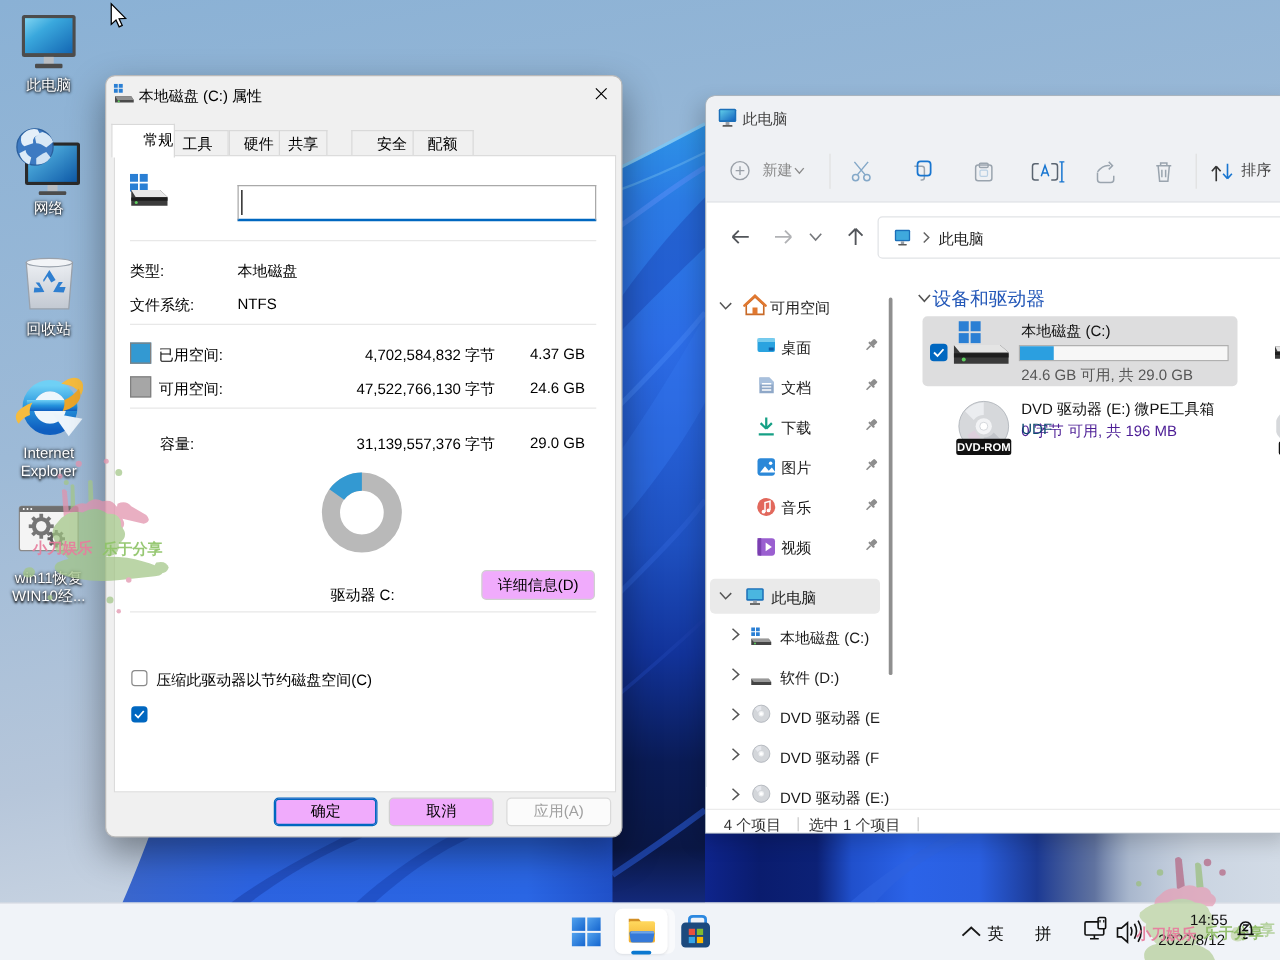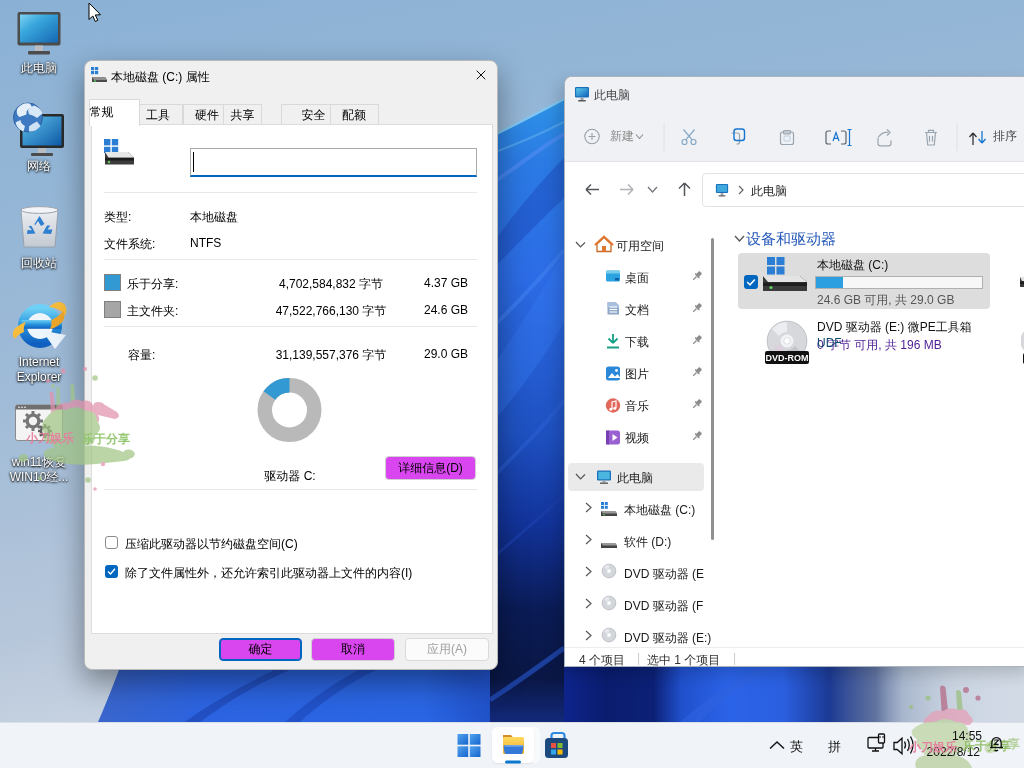--- a/index.html
+++ b/index.html
@@ -3,29 +3,29 @@
 <style>
 *{margin:0;padding:0;box-sizing:border-box}
 html,body{width:1024px;height:768px;overflow:hidden}
 body{font-family:"Liberation Sans",sans-serif;position:relative;background:#9abbd8}
 .abs{position:absolute}
 
 #dlg{position:absolute;left:84px;top:60px;width:414px;height:610px;background:#f0f0f0;border:1px solid #b9b9b9;border-radius:8px;box-shadow:0 12px 30px rgba(0,0,0,.4);z-index:30;font-size:12px;color:#000}
 #dlg .ttl{position:absolute;left:26px;top:8px;font-size:12px;color:#000}
 #dlg .x{position:absolute;right:10px;top:8px;width:12px;height:12px}
 .tab{position:absolute;top:43px;height:21px;background:#f0f0f0;border:1px solid #d9d9d9;border-bottom:none;text-align:center;line-height:21px;font-size:12px}
-.tabsel{position:absolute;top:38px;height:27px;background:#fff;border:1px solid #d9d9d9;border-bottom:none;text-align:left;line-height:25px;z-index:3;font-size:12px}
+.tabsel{position:absolute;top:38px;height:27px;background:#fff;border:1px solid #d9d9d9;border-bottom:none;text-align:right;line-height:25px;z-index:3;font-size:12px}
 #page{position:absolute;left:6px;top:63px;width:402px;height:510px;background:#fff;border:1px solid #dcdcdc;z-index:2}
 .hr{position:absolute;left:19px;width:373px;height:1px;background:#e8e8e8}
 .rowlab{position:absolute;left:19px}
 .rowval{position:absolute;left:105px}
-.bts{position:absolute;width:130px;text-align:center;white-space:nowrap}
+.bts{position:absolute;width:130px;text-align:right;white-space:nowrap}
 .gbs{position:absolute;width:72px;text-align:right;white-space:nowrap}
 
-.btn{position:absolute;height:23px;background:#d946ef;border:1px solid #d0d0d0;border-radius:4px;text-align:center;line-height:21px;font-size:12px}
+.btn{position:absolute;height:23px;background:#f0abfc;border:1px solid #d0d0d0;border-radius:4px;text-align:center;line-height:21px;font-size:12px}
 
 #exp{position:absolute;left:564px;top:76px;width:470px;height:591px;background:#fff;border:1px solid #a9b4be;border-right:none;border-radius:8px 0 0 0;box-shadow:-5px 7px 16px rgba(0,0,0,.17);z-index:20;font-size:12px;color:#1a1a1a;overflow:hidden}
 
 #bar{position:absolute;left:0;top:722px;width:1024px;height:46px;background:#f0f3f8;border-top:1px solid rgba(120,130,150,.18);z-index:40}
 
 .dlabel{position:absolute;color:#fff;font-size:12px;text-align:center;text-shadow:0 1px 2px #000,0 0 3px rgba(0,0,0,.9);z-index:10;white-space:nowrap}
 </style></head>
 <body>
 <svg id="wall" class="abs" style="left:0;top:0;z-index:0" width="1024" height="768" viewBox="0 0 1024 768">
 <defs>
@@ -219,46 +219,45 @@
   </svg>
   <div class="abs" style="left:105px;top:87px;width:287px;height:29px;background:#fff;border:1px solid #a9a9a9;border-bottom:2px solid #0067c0;z-index:4"></div>
   <div class="abs" style="left:108px;top:91px;width:1px;height:20px;background:#000;z-index:5"></div>
   <div class="hr" style="top:131px;z-index:4"></div>
   <div class="rowlab" style="top:148px;z-index:4">类型:</div>
     <div class="rowval" style="top:148px;z-index:4">本地磁盘</div>
   <div class="rowlab" style="top:174.5px;z-index:4">文件系统:</div>
     <div class="rowval" style="top:174.5px;z-index:4">NTFS</div>
   <div class="hr" style="top:198px;z-index:4"></div>
   <div class="abs" style="left:19px;top:213px;width:17px;height:17px;background:#3399d2;border:1px solid #808080;z-index:4"></div>
-  <div class="rowlab" style="left:42px;top:214.5px;z-index:4">乐于分享:</div>
+  <div class="rowlab" style="left:42px;top:214.5px;z-index:4">已用空间:</div>
   <div class="bts" style="left:181px;top:214.5px;z-index:4">4,702,584,832 字节</div>
   <div class="gbs" style="left:311px;top:214.5px;z-index:4">4.37 GB</div>
   <div class="abs" style="left:19px;top:240px;width:17px;height:17px;background:#a6a6a6;border:1px solid #808080;z-index:4"></div>
-  <div class="rowlab" style="left:42px;top:241.5px;z-index:4">主文件夹:</div>
+  <div class="rowlab" style="left:42px;top:241.5px;z-index:4">可用空间:</div>
   <div class="bts" style="left:181px;top:241.5px;z-index:4">47,522,766,130 字节</div>
   <div class="gbs" style="left:311px;top:241.5px;z-index:4">24.6 GB</div>
   <div class="hr" style="top:265px;z-index:4"></div>
   <div class="rowlab" style="left:43px;top:285.5px;z-index:4">容量:</div>
   <div class="bts" style="left:181px;top:285.5px;z-index:4">31,139,557,376 字节</div>
   <div class="gbs" style="left:311px;top:285.5px;z-index:4">29.0 GB</div>
   <svg class="abs" style="left:170px;top:314px;z-index:4" width="70" height="70" viewBox="0 0 70 70">
     <circle cx="34.5" cy="35" r="24.75" fill="none" stroke="#b9b9b9" stroke-width="14.5"></circle>
     <path d="M34.5 3 A32 32 0 0 0 8.5 16.3 L20.3 24.8 A17.5 17.5 0 0 1 34.5 17.5 Z" fill="#3399d2"></path>
   </svg>
   <div class="abs" style="left:150px;top:407px;width:110px;text-align:center;z-index:4">驱动器 C:</div>
   <div class="btn" style="left:300px;top:395px;width:91px;height:24px;line-height:22px;z-index:4">详细信息(D)</div>
   <div class="hr" style="top:428px;z-index:4"></div>
   <div class="abs" style="left:20px;top:475px;width:13px;height:13px;background:#fff;border:1px solid #8a8a8a;border-radius:3px;z-index:4"></div>
   <div class="abs" style="left:40px;top:475px;z-index:4">压缩此驱动器以节约磁盘空间(C)</div>
   <div class="abs" style="left:20px;top:504px;width:13px;height:13px;background:#0067c0;border-radius:3px;z-index:4">
     <svg width="13" height="13" viewBox="0 0 13 13">
         <path d="M3 6.5 L5.5 9 L10 3.8" stroke="#fff" stroke-width="1.4" fill="none"></path>
       </svg>
   </div>
-  <div class="abs" style="left:40px;top:504px;z-index:4">除了文件属性外，还允许索引此驱动器上文件的内容(I)</div>
   <div class="btn" style="left:134px;top:577px;width:83px;border:1px solid #0067c0;box-shadow:inset 0 0 0 1px #0067c0">确定</div>
   <div class="btn" style="left:226px;top:577px;width:84px">取消</div>
   <div class="btn" style="left:320px;top:577px;width:84px;color:#a0a0a0;background:#fbfbfb;border-color:#dadada">应用(A)</div>
 </div>
 <div id="exp">
   <div class="abs" style="left:0;top:0;width:470px;height:85px;background:#eff1f4;border-bottom:1px solid #e2e4e8"></div>
   <svg class="abs" style="left:9px;top:9px" width="16" height="16" viewBox="0 0 16 16">
     <rect x="1" y="1" width="14" height="10.5" rx="1.2" fill="#1b6fb9"></rect>
     <rect x="2.2" y="2.2" width="11.6" height="8" fill="url(#scrT)"></rect>
     <rect x="6.5" y="11.5" width="3" height="2.5" fill="#9aa0a8"></rect>

